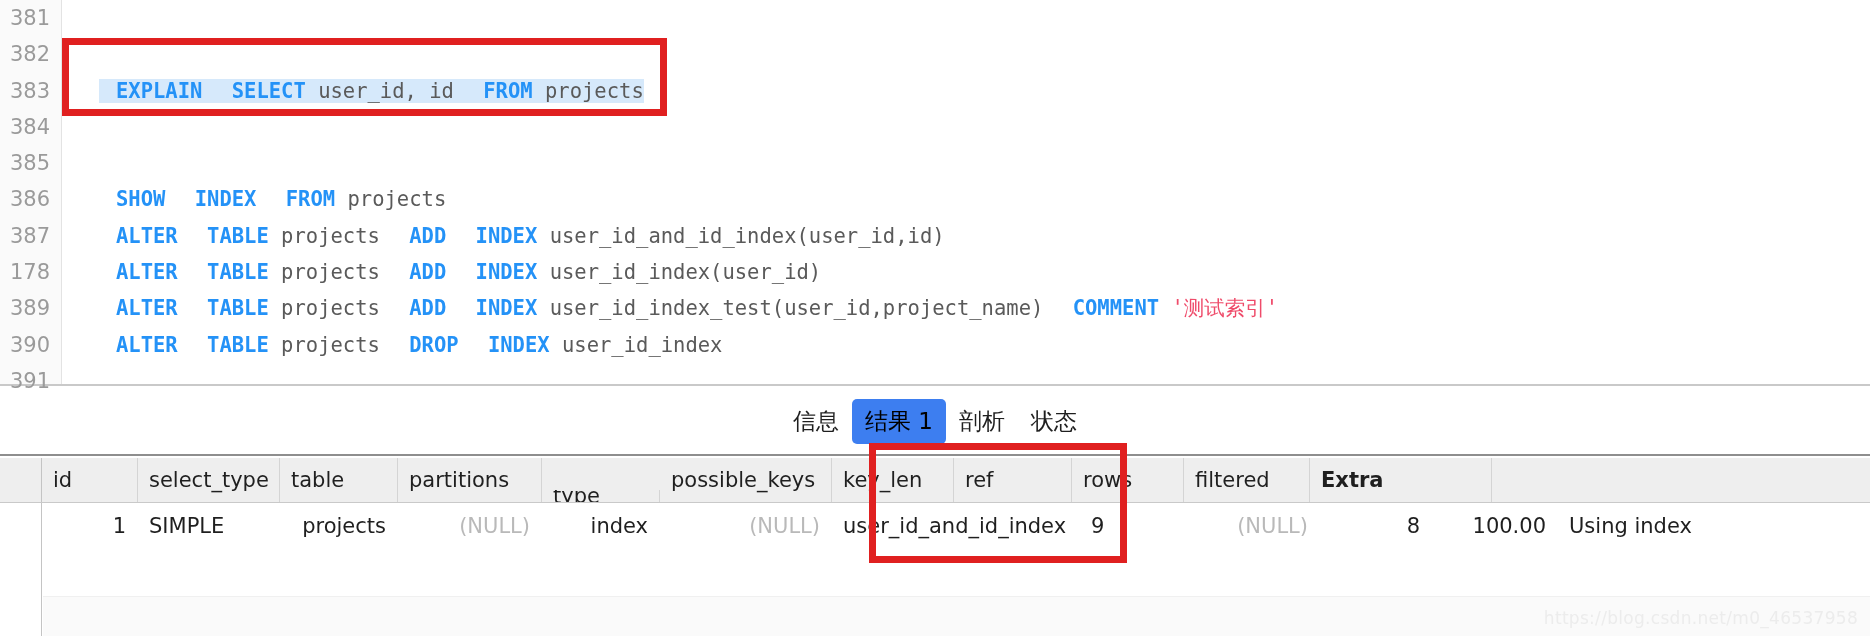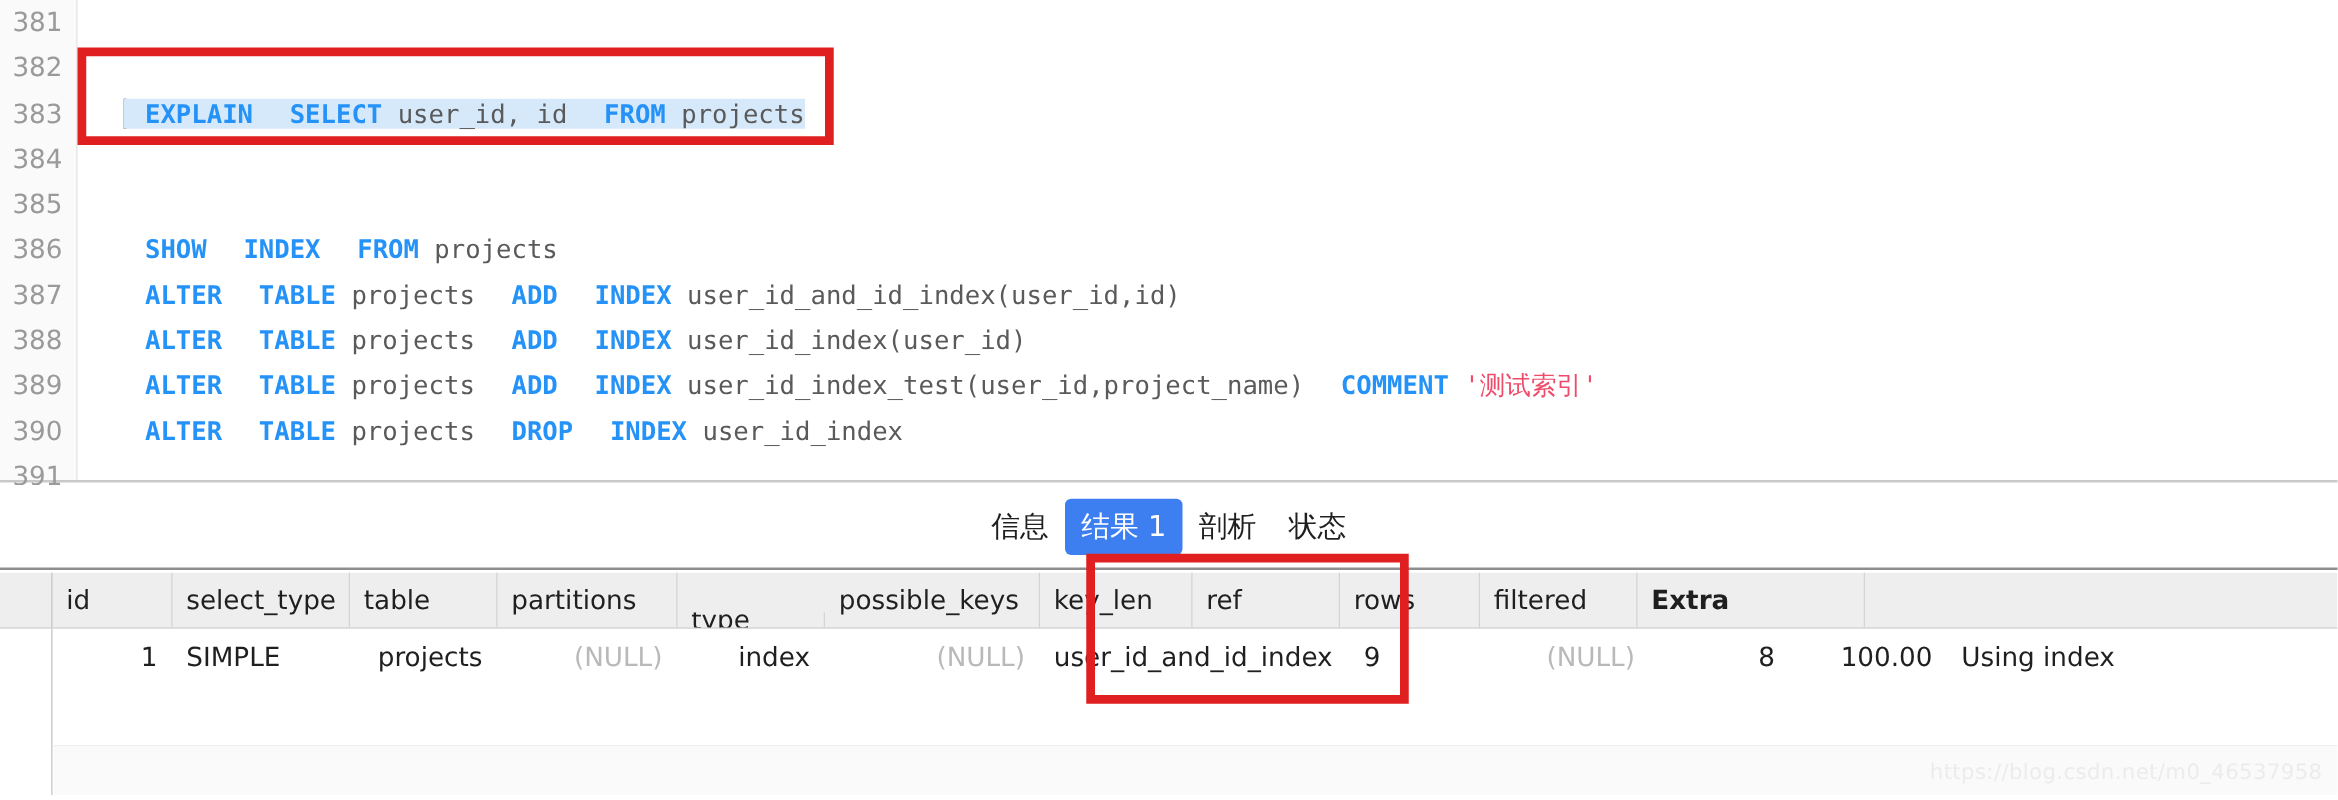--- a/index.html
+++ b/index.html
@@ -109,21 +109,21 @@
     font-family: "DejaVu Sans", sans-serif;
     font-size: 23px;
     color: #1f1f1f;
     padding: 7px 13px;
     border-radius: 5px;
     white-space: nowrap;
     cursor: pointer;
   }
   .tab.active {
     background: #3d7ef0;
-    color: #ffffff;
+    color: #000000;
   }
 
   
   #grid {
     position: absolute;
     left: 0; top: 458px;
     width: 1870px;
     height: 178px;
     background: #ffffff;
     overflow: hidden;
@@ -211,21 +211,21 @@
 
 <div id="editor">
   <div id="gutter">
       <div class="ln">381</div>
       <div class="ln">382</div>
       <div class="ln">383</div>
       <div class="ln">384</div>
       <div class="ln">385</div>
       <div class="ln">386</div>
       <div class="ln">387</div>
-      <div class="ln">388</div>
+      <div class="ln">178</div>
       <div class="ln">389</div>
       <div class="ln">390</div>
       <div class="ln">391</div>
     </div>
   <div id="code">
       <div class="cl"></div>
       <div class="cl"></div>
       <div class="cl"><span class="caret"></span><span class="sel"><span class="kw">EXPLAIN</span><span> </span><span class="kw">SELECT</span><span> user_id, id </span><span class="kw">FROM</span><span> projects</span></span></div>
       <div class="cl"></div>
       <div class="cl"></div>

